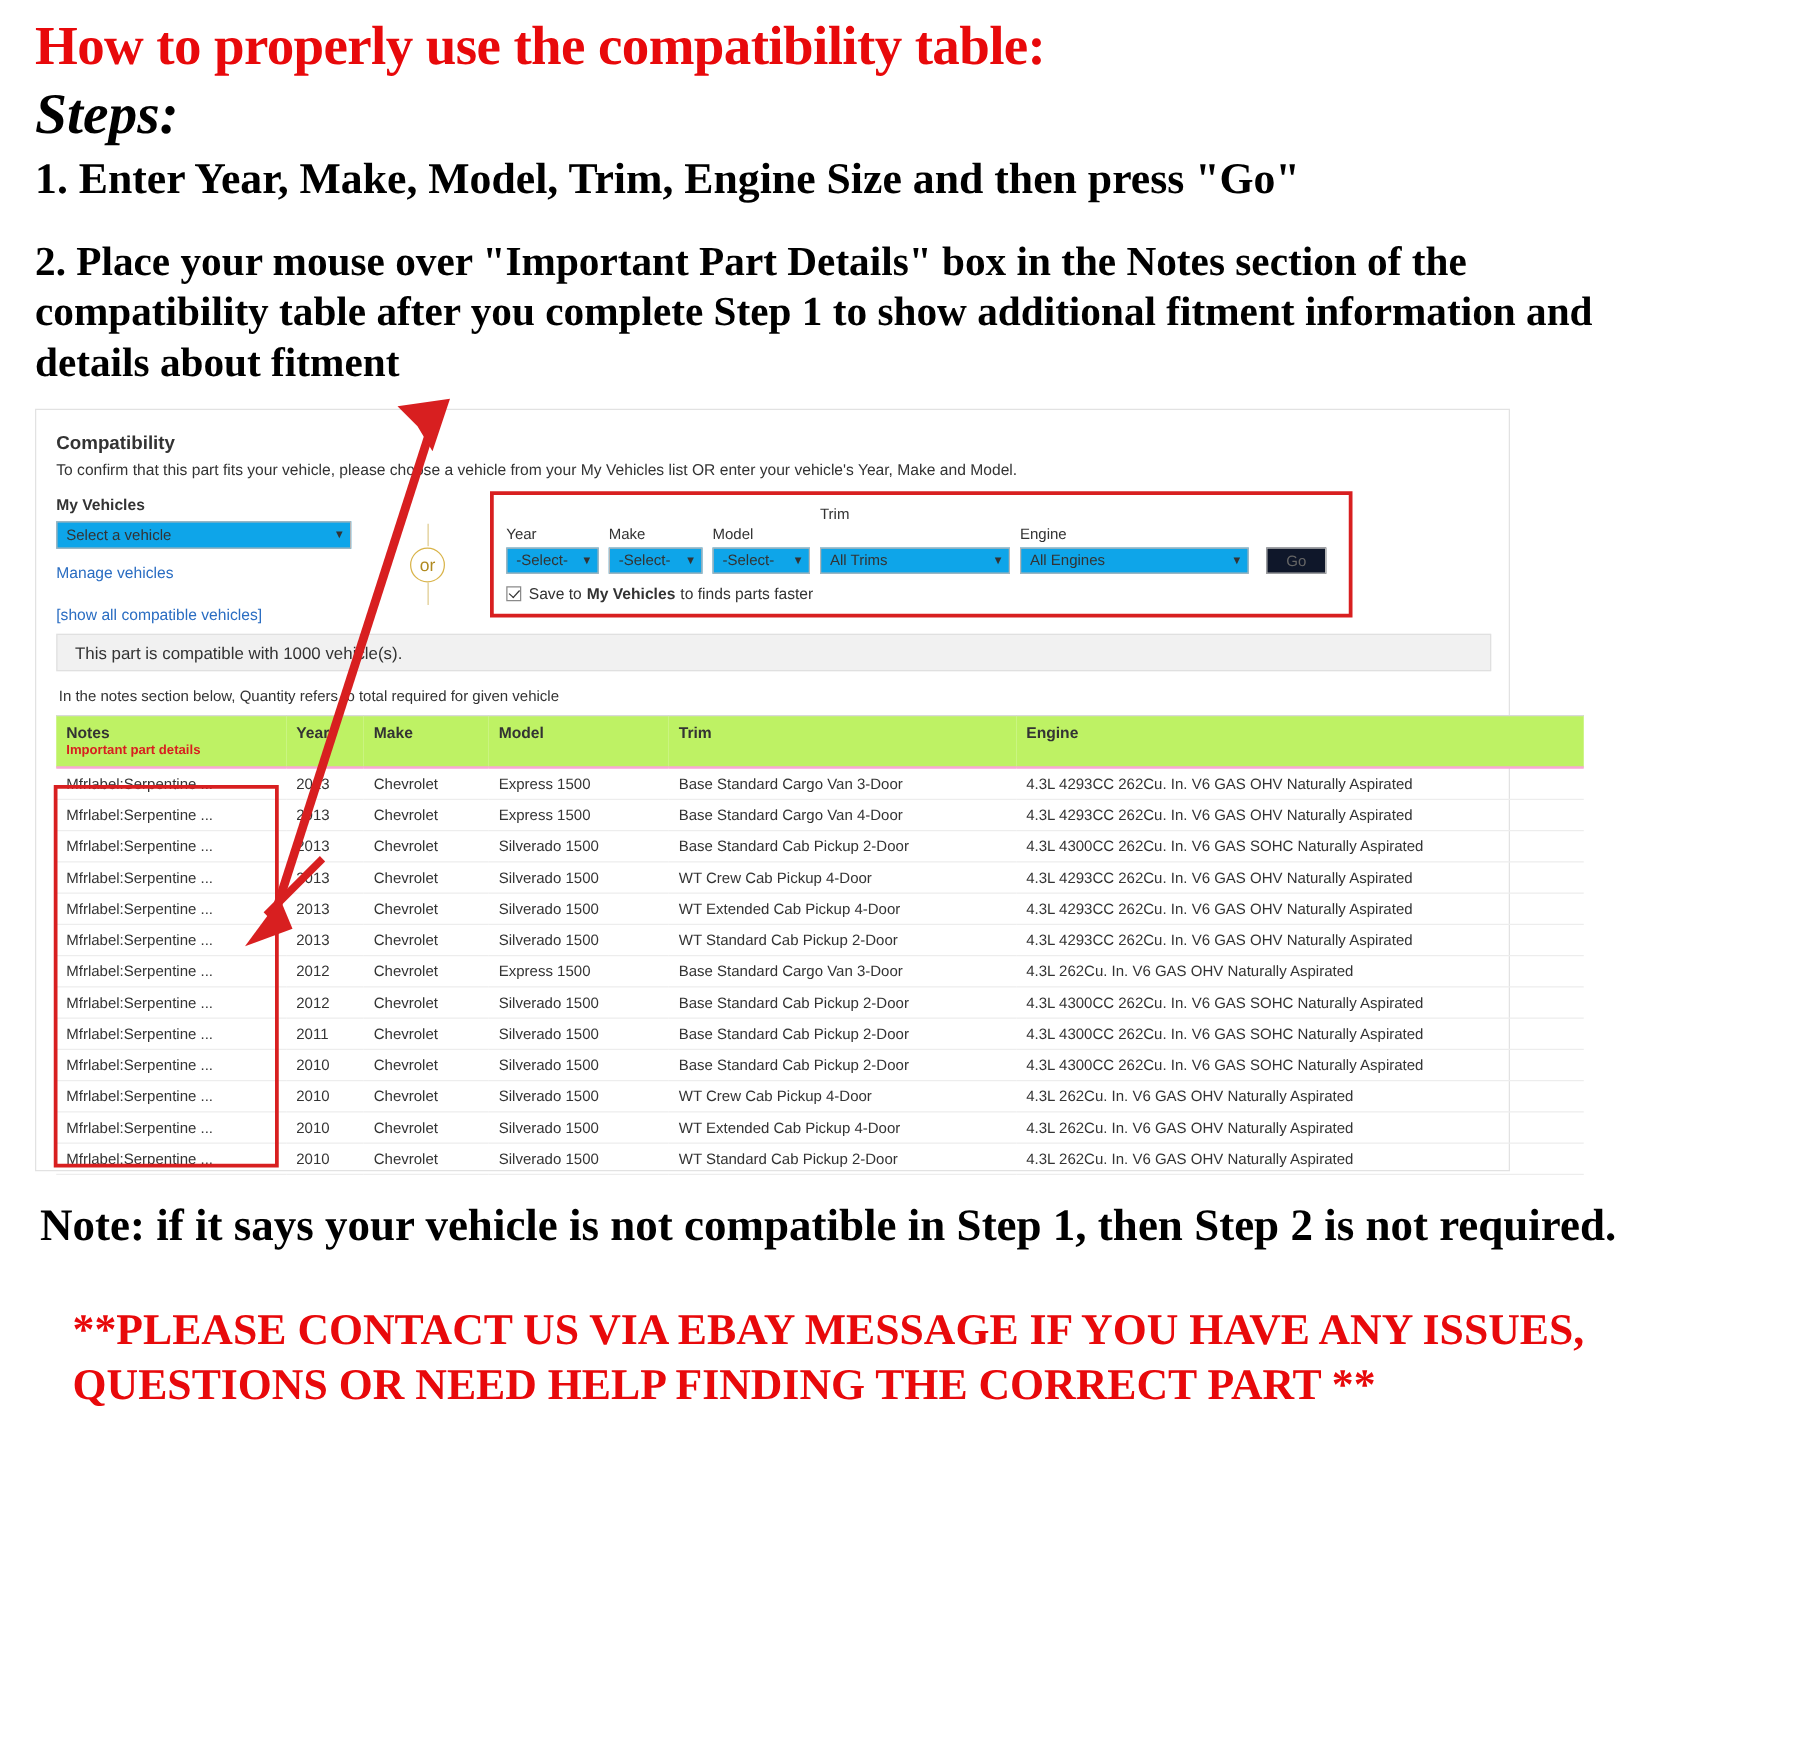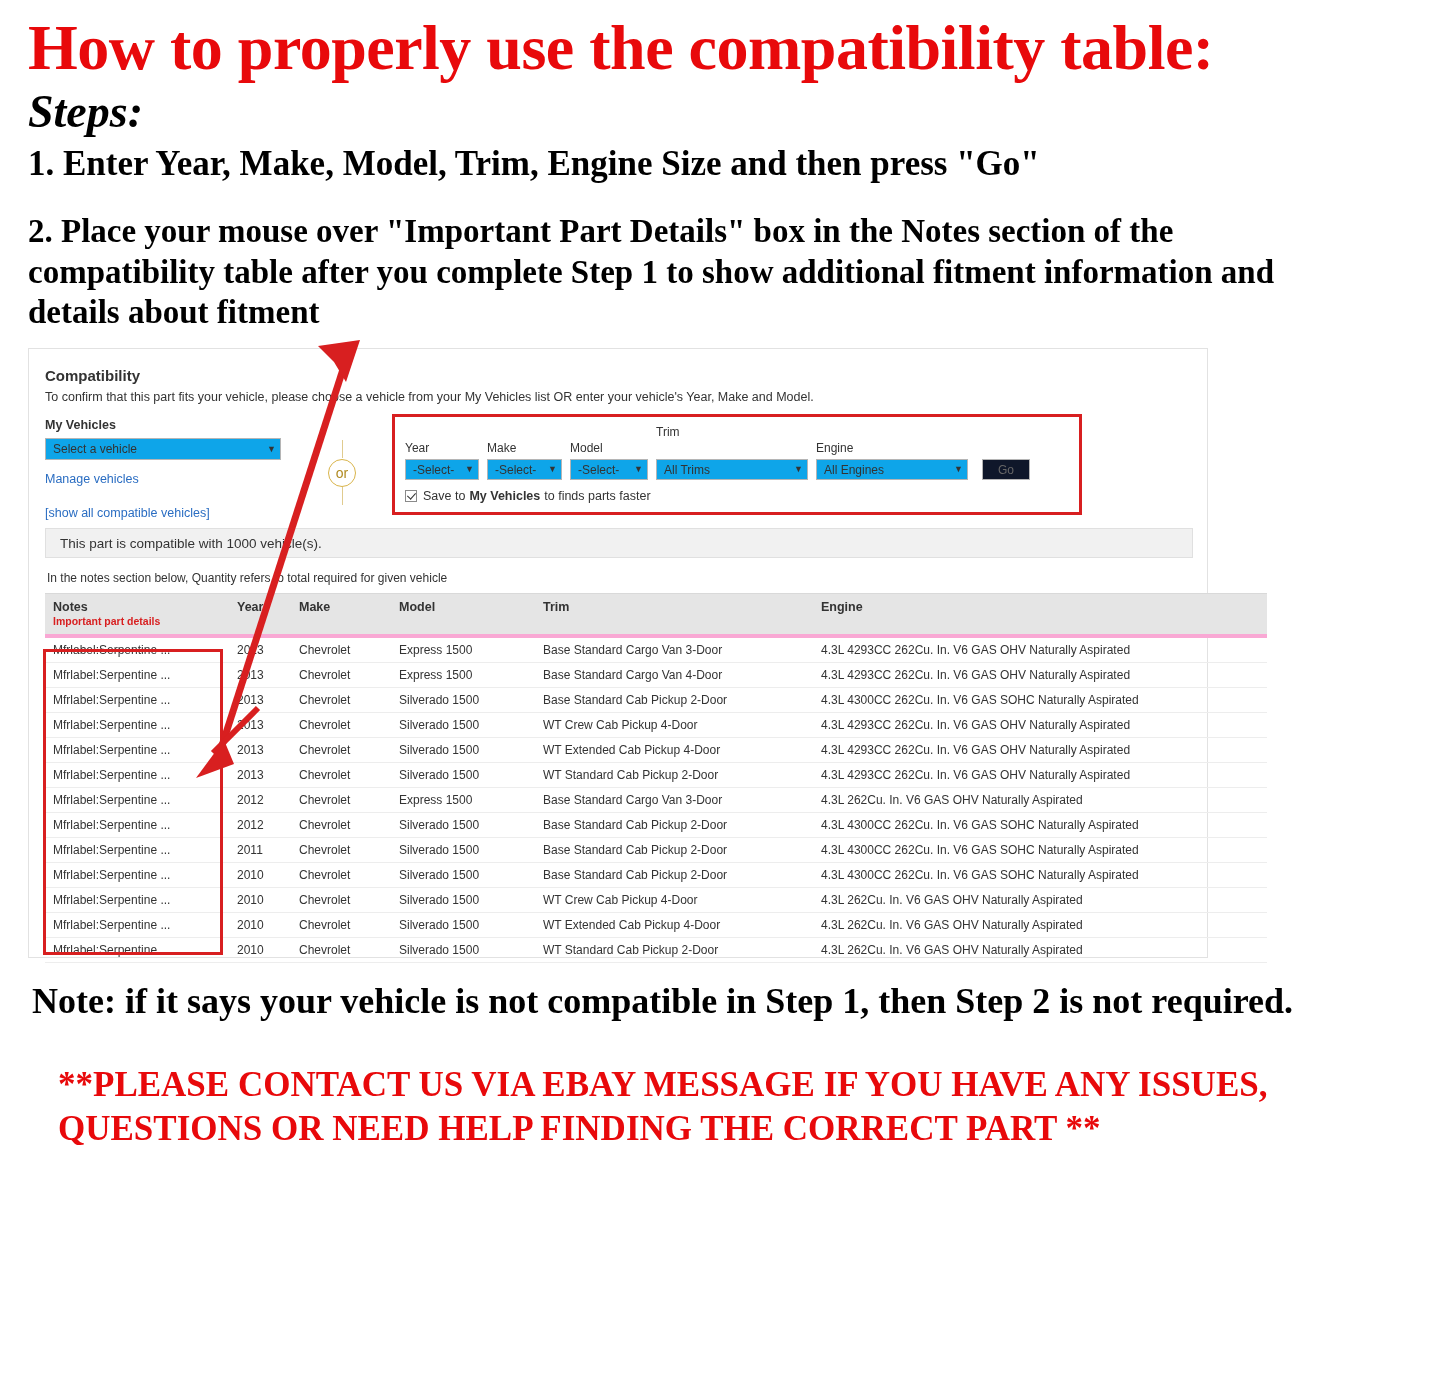--- a/index.html
+++ b/index.html
@@ -20,21 +20,21 @@
     height: 1393px;
     box-sizing: border-box;
     padding: 0 18px;
   }
 
   
   .headline {
     font-family: "Liberation Serif", serif;
     font-weight: bold;
     color: #e8090b;
-    font-size: 64px;
+    font-size: 44px;
     line-height: 1.06;
     margin: 14px 0 0 10px;
     letter-spacing: -0.5px;
   }
   .steps-word {
     font-family: "Liberation Serif", serif;
     font-weight: bold;
     color: #000;
     font-size: 46px;
     line-height: 1.05;
@@ -175,21 +175,21 @@
   }
   .fld {
     display: flex;
     flex-direction: column;
   }
   .fld .select-box { height: 21px; }
   .w-year { width: 74px; }
   .w-make { width: 75px; }
   .w-model { width: 78px; }
   .w-trim { width: 152px; margin-top: 16px; }
-  .w-engine { width: 152px; }
+  .w-engine { width: 183px; }
   .go-btn {
     border: 1px solid #b5b5b5;
     background: #0f172a;
     color: #666;
     font-size: 12px;
     height: 21px;
     width: 48px;
     text-align: center;
     line-height: 20px;
     margin-left: 6px;
@@ -249,22 +249,22 @@
     color: #333;
     table-layout: fixed;
   }
   table.compat th {
     text-align: left;
     font-size: 12.5px;
     font-weight: bold;
     color: #333;
     padding: 6px 6px 7px 8px;
     border-top: 1px solid #d9d9d9;
-    border-bottom: 4px solid #f9a8d4;
-    background: #e5e5e5;
+    border-bottom: 2px solid #f9a8d4;
+    background: #bef264;
     vertical-align: top;
   }
   table.compat th .sub {
     display: block;
     color: #d81f20;
     font-size: 10.5px;
     font-weight: bold;
     margin-top: 1px;
   }
   table.compat td {

